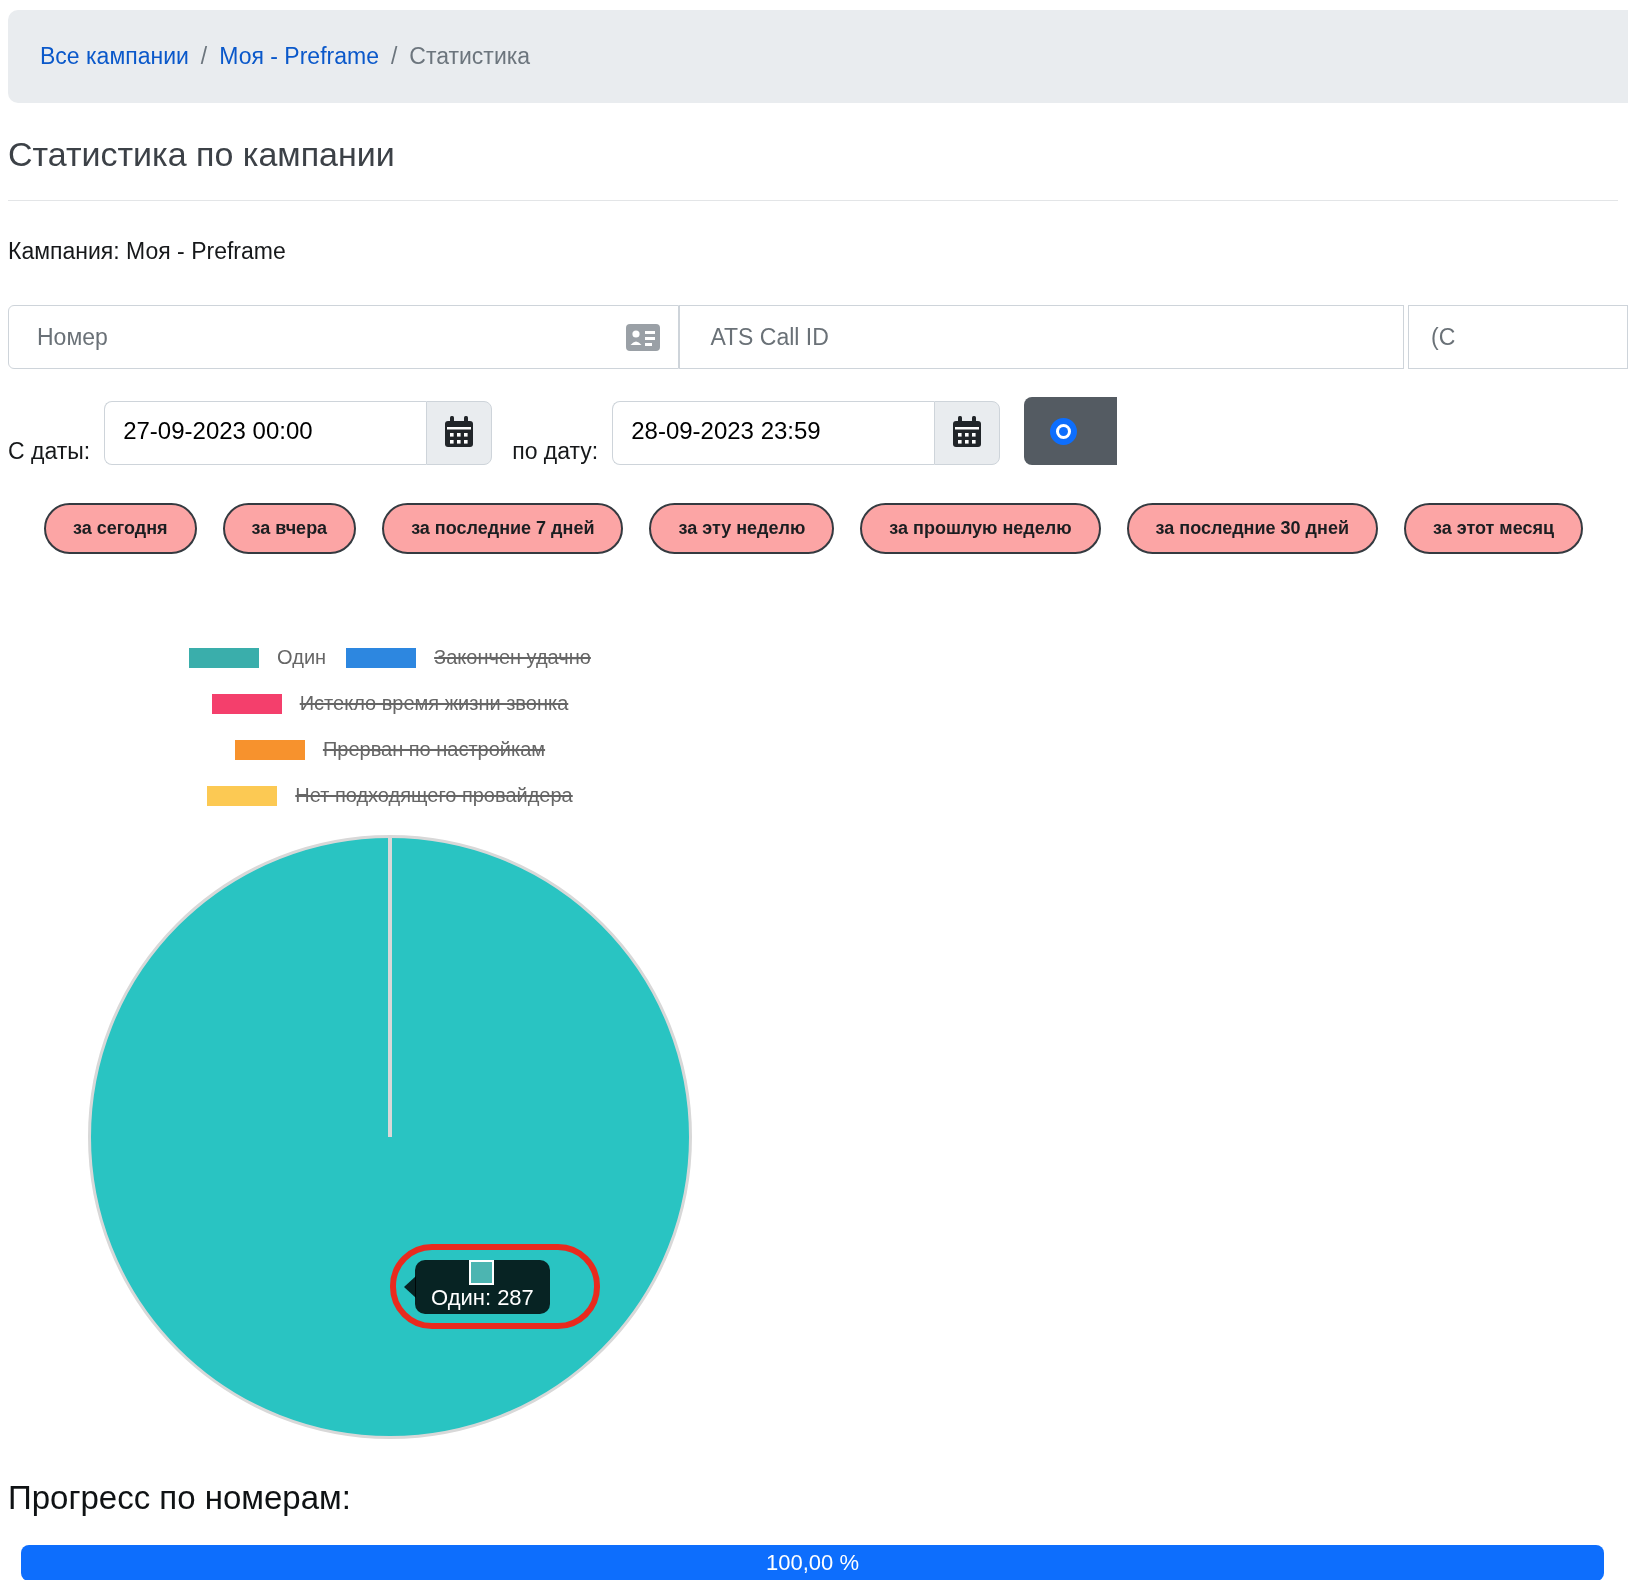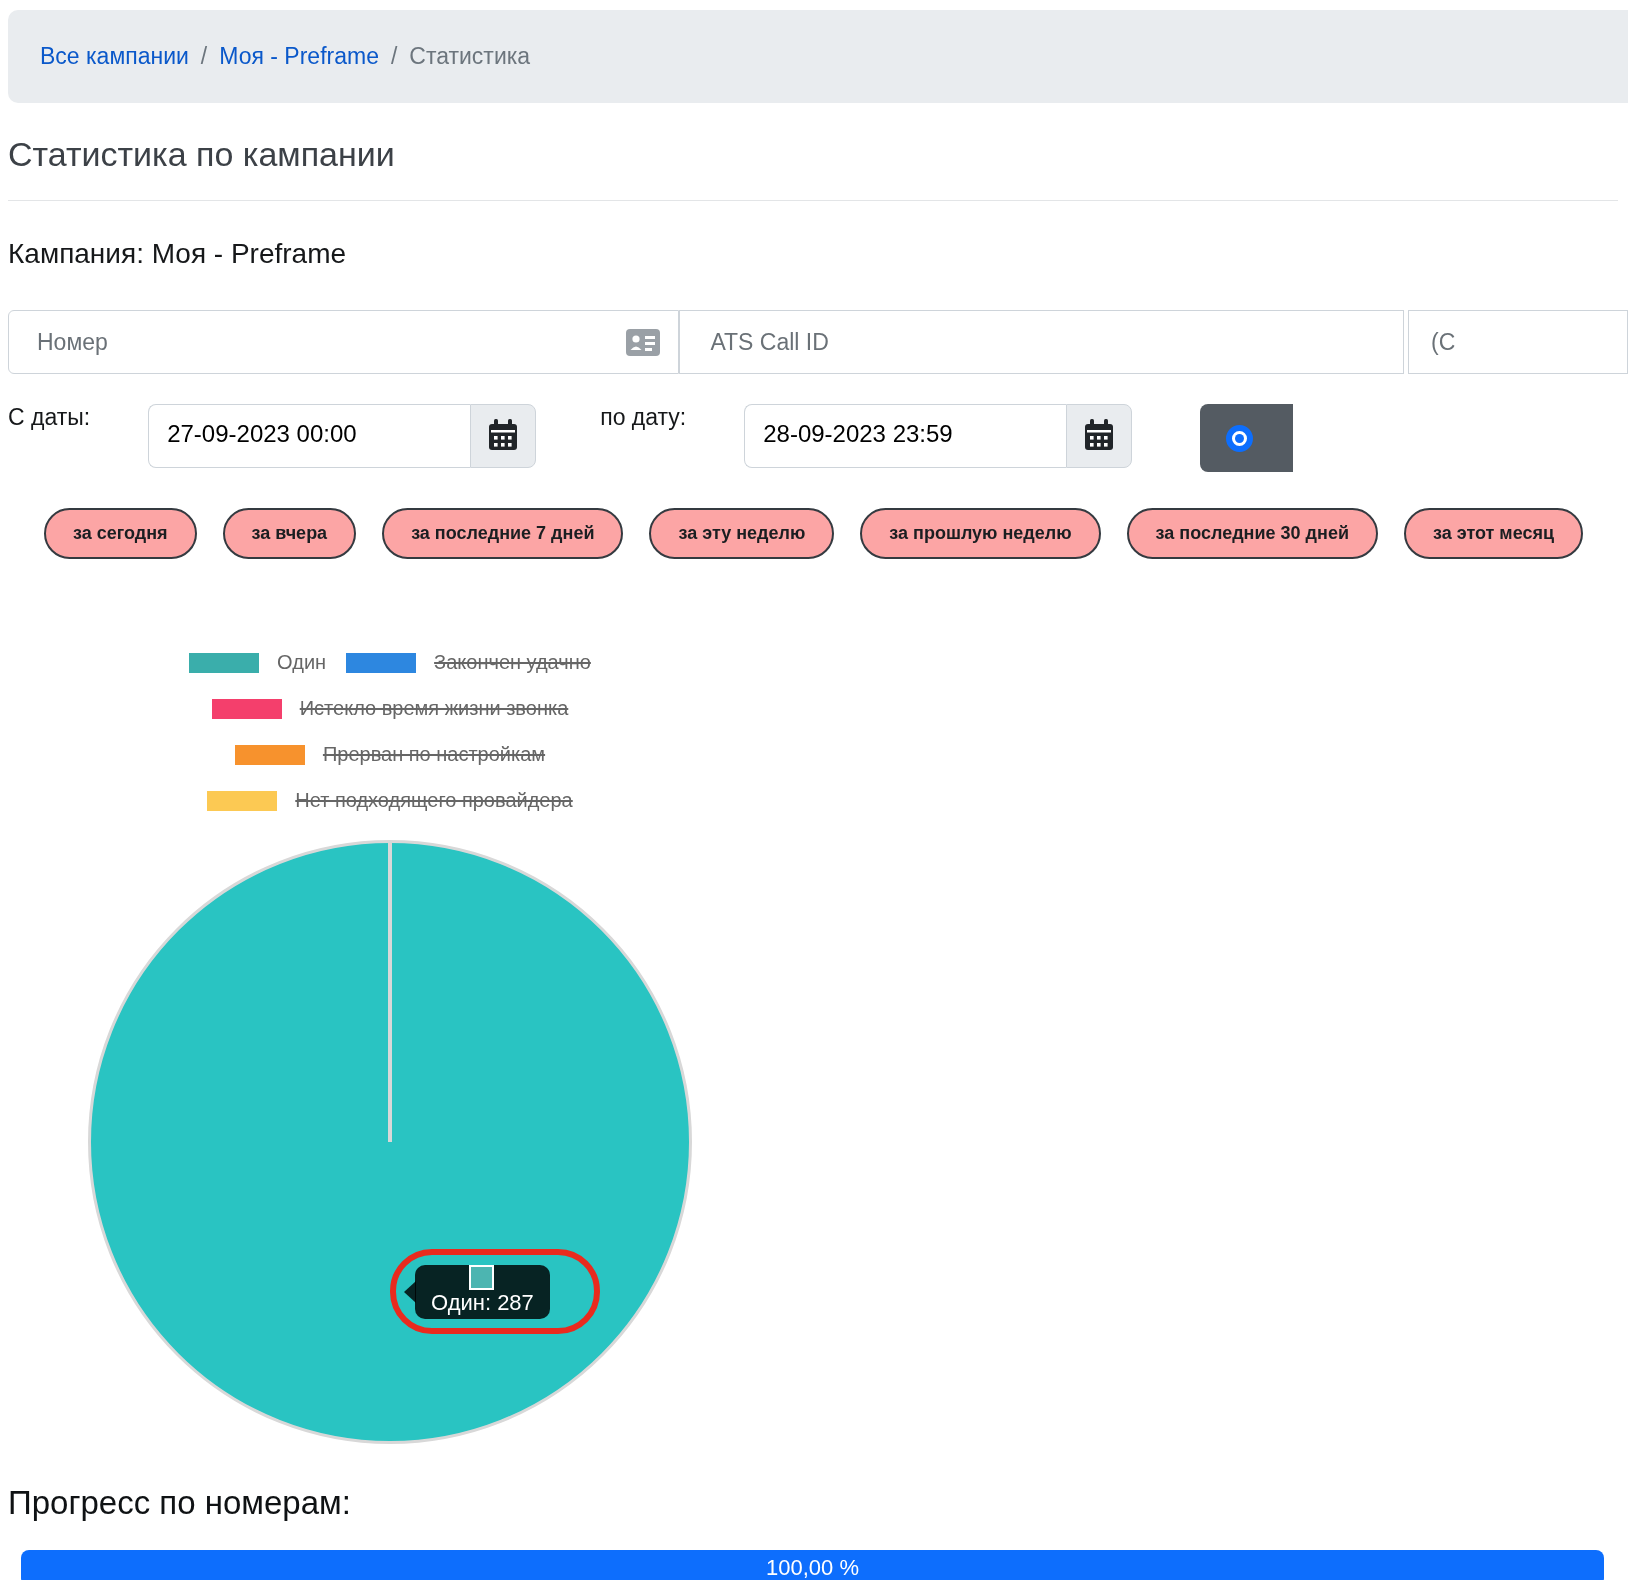--- a/index.html
+++ b/index.html
@@ -9,37 +9,37 @@
   
   .breadcrumb-bar { margin: 10px 0 0 8px; width: 1660px; background: #e9ecef;
     border-radius: 10px; padding: 33px 32px; font-size: 23px; }
   .breadcrumb-bar a { color: #0a58ca; text-decoration: none; cursor: pointer; }
   .crumb-sep { color: #6c757d; margin: 0 12px; }
   .crumb-current { color: #6c757d; }
 
   
   .page-title { font-size: 34px; font-weight: 400; color: #3c4147; margin: 32px 0 0 8px; }
   .title-rule { border: none; border-top: 1px solid #e3e5e7; margin: 26px 0 0 8px; width: 1610px; }
-  .campaign-line { font-size: 28px; margin: 37px 0 0 8px; color: #16181a; }
+  .campaign-line { font-size: 23px; margin: 37px 0 0 8px; color: #16181a; }
 
   
   .filter-row-1 { display: flex; align-items: stretch; margin: 40px 0 0 8px; height: 64px; }
   .num-group { display: flex; align-items: center; border: 1px solid #ced4da;
     border-radius: 6px 0 0 6px; background: #fff; width: 765px; gap: 44px; }
   .num-input { flex: 1; border: none; outline: none; font-size: 23px; padding: 0 10px 0 28px;
     font-family: inherit; color: #212529; min-width: 0; }
   .num-input::placeholder, .text-input::placeholder { color: #6a7177; opacity: 1; }
   .idcard-wrap { width: 52px; display: flex; align-items: center; justify-content: flex-start; }
   .text-input { border: 1px solid #ced4da; font-size: 23px; padding: 0 10px 0 30px;
     outline: none; font-family: inherit; color: #212529; }
   .ats-input { width: 820px; border-left: 1px solid #ced4da; }
   .extra-input { width: 220px; margin-left: 4px; border-radius: 0; padding-left: 22px; }
 
   
-  .filter-row-2 { display: flex; align-items: flex-start; margin: 30px 0 0 8px; height: 66px; gap: 44px; }
+  .filter-row-2 { display: flex; align-items: flex-end; margin: 30px 0 0 8px; height: 66px; }
   .date-label { font-size: 23px; color: #16181a; }
   .date-group { display: flex; margin-left: 14px; height: 64px; }
   .date-input { width: 322px; height: 64px; border: 1px solid #ced4da; border-right: none;
     border-radius: 8px 0 0 8px; font-size: 24px; padding: 0 0 4px 18px; outline: none;
     font-family: inherit; color: #000; }
   .cal-btn { width: 66px; height: 64px; background: #e9ecef; border: 1px solid #ced4da;
     border-radius: 0 8px 8px 0; display: flex; align-items: center; justify-content: center;
     cursor: pointer; }
   .to-label { margin-left: 20px; }
   .toggle-group { display: flex; margin-left: 24px; height: 68px; }

